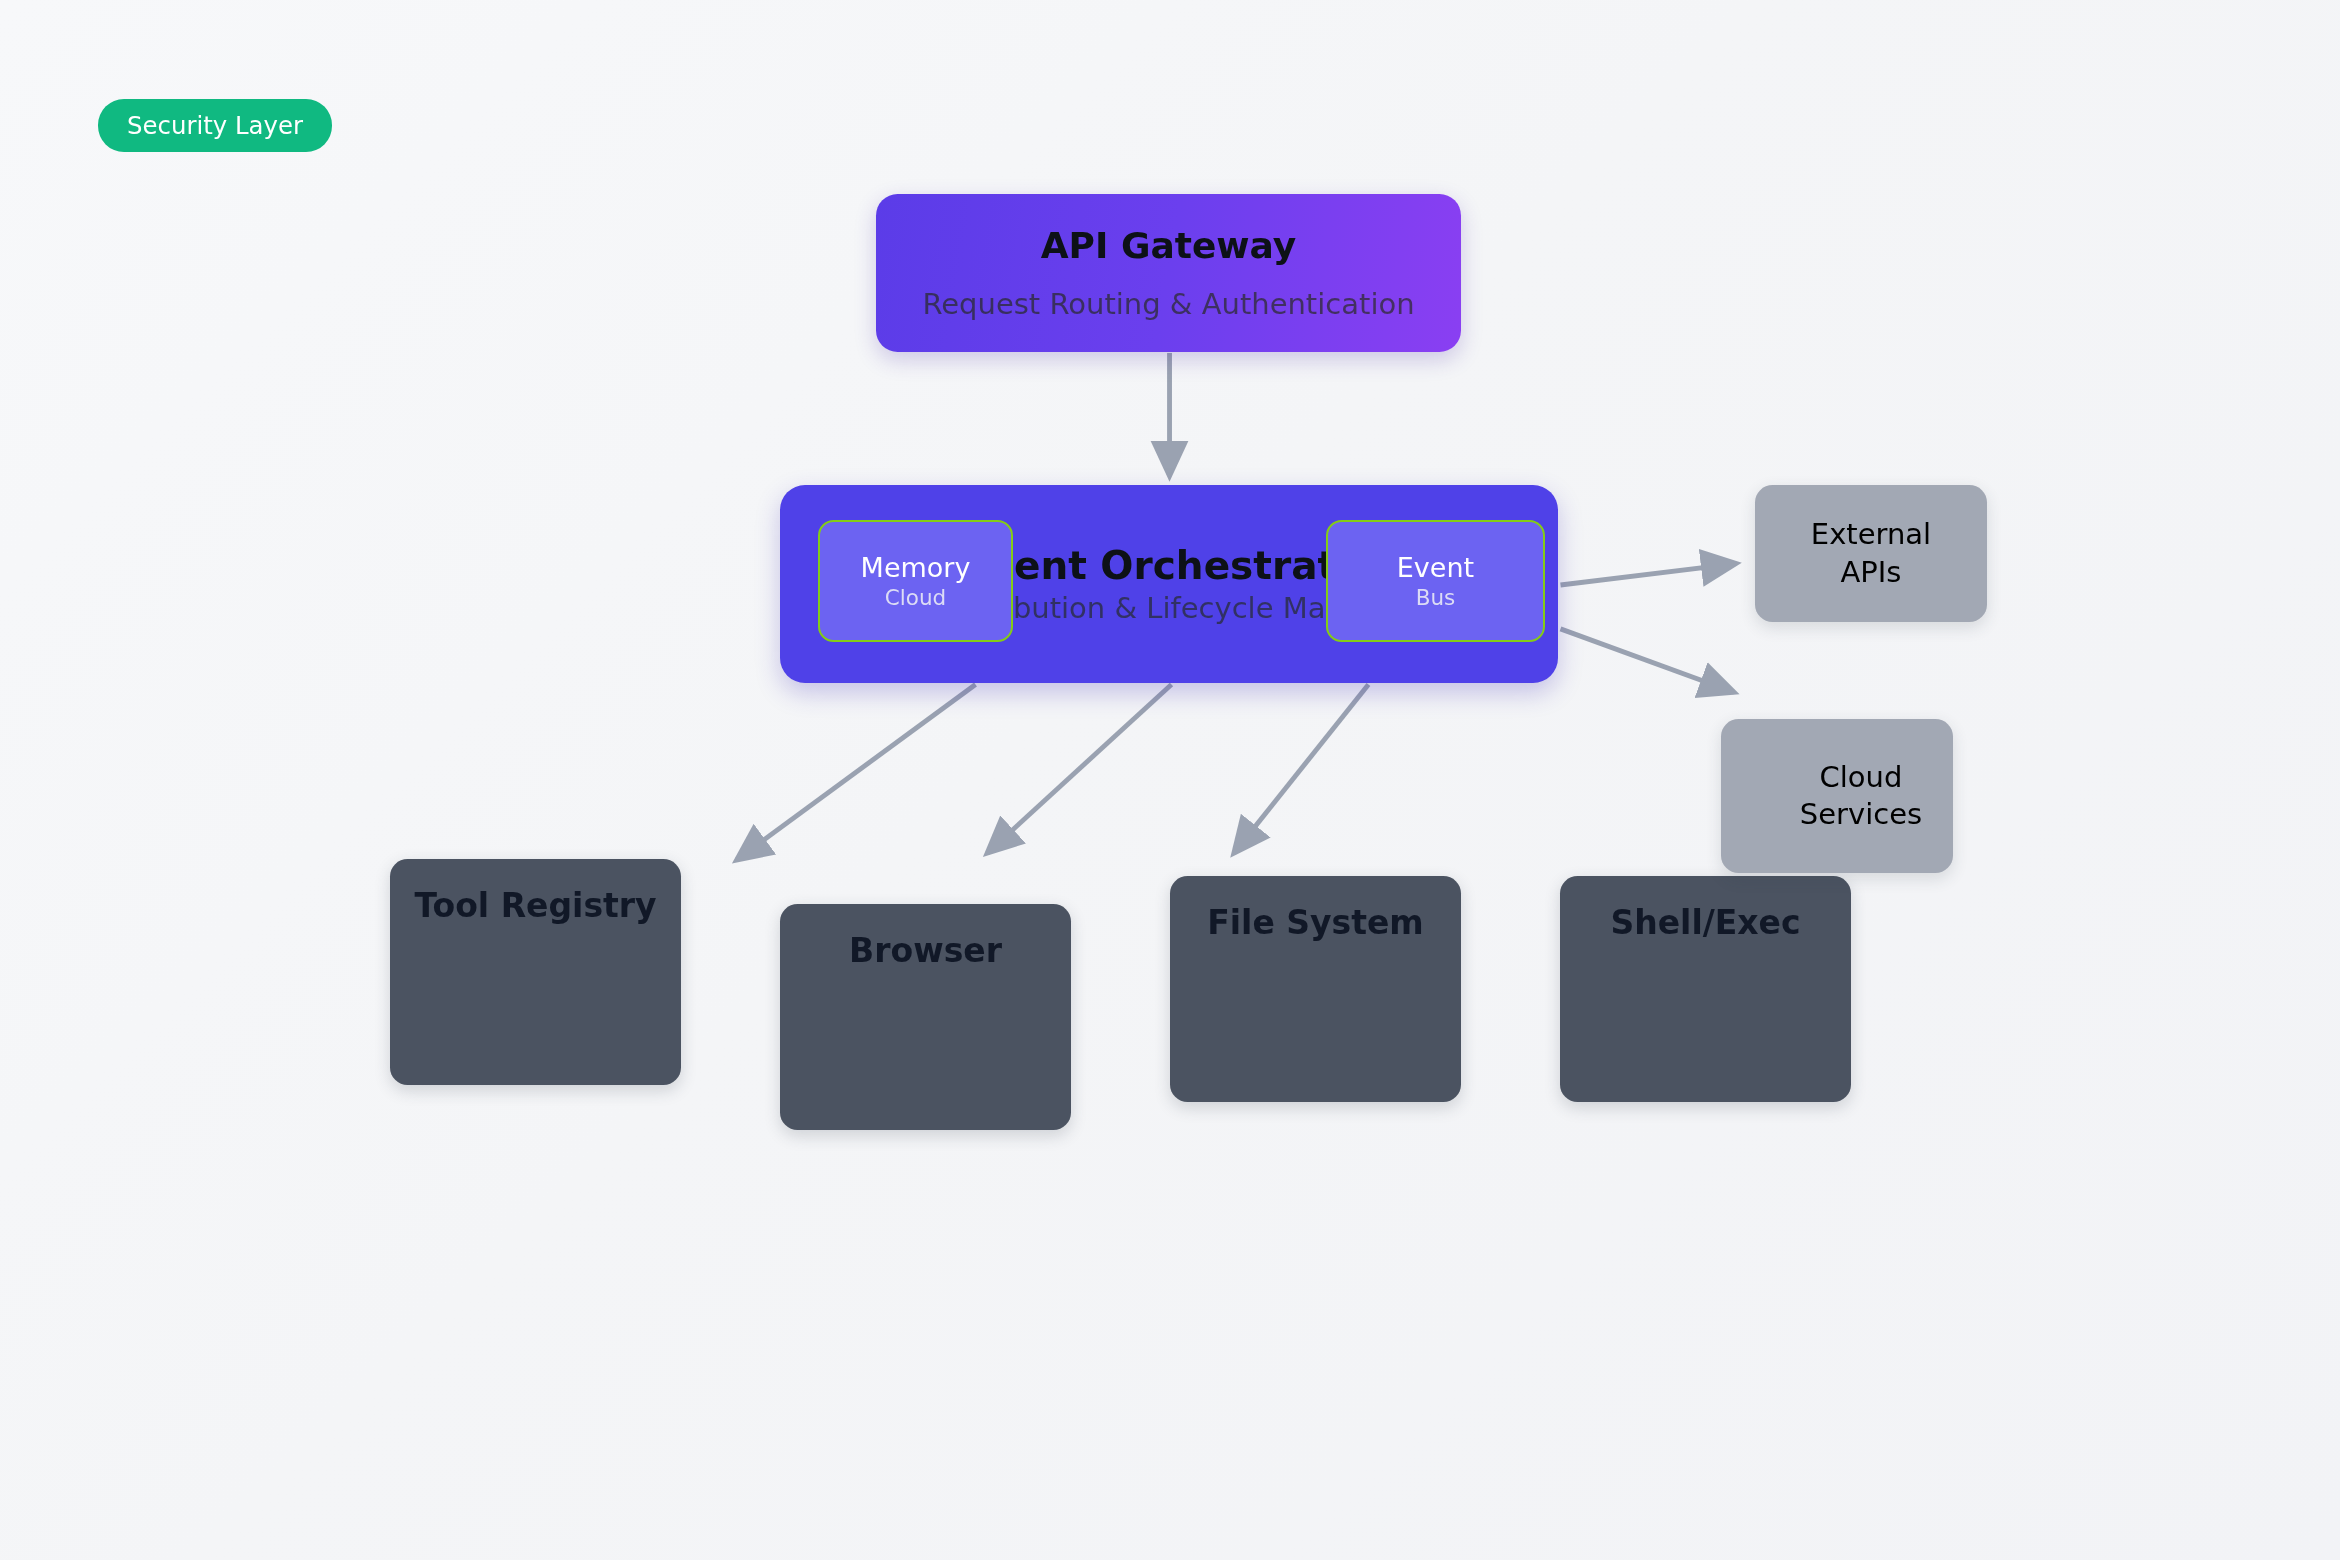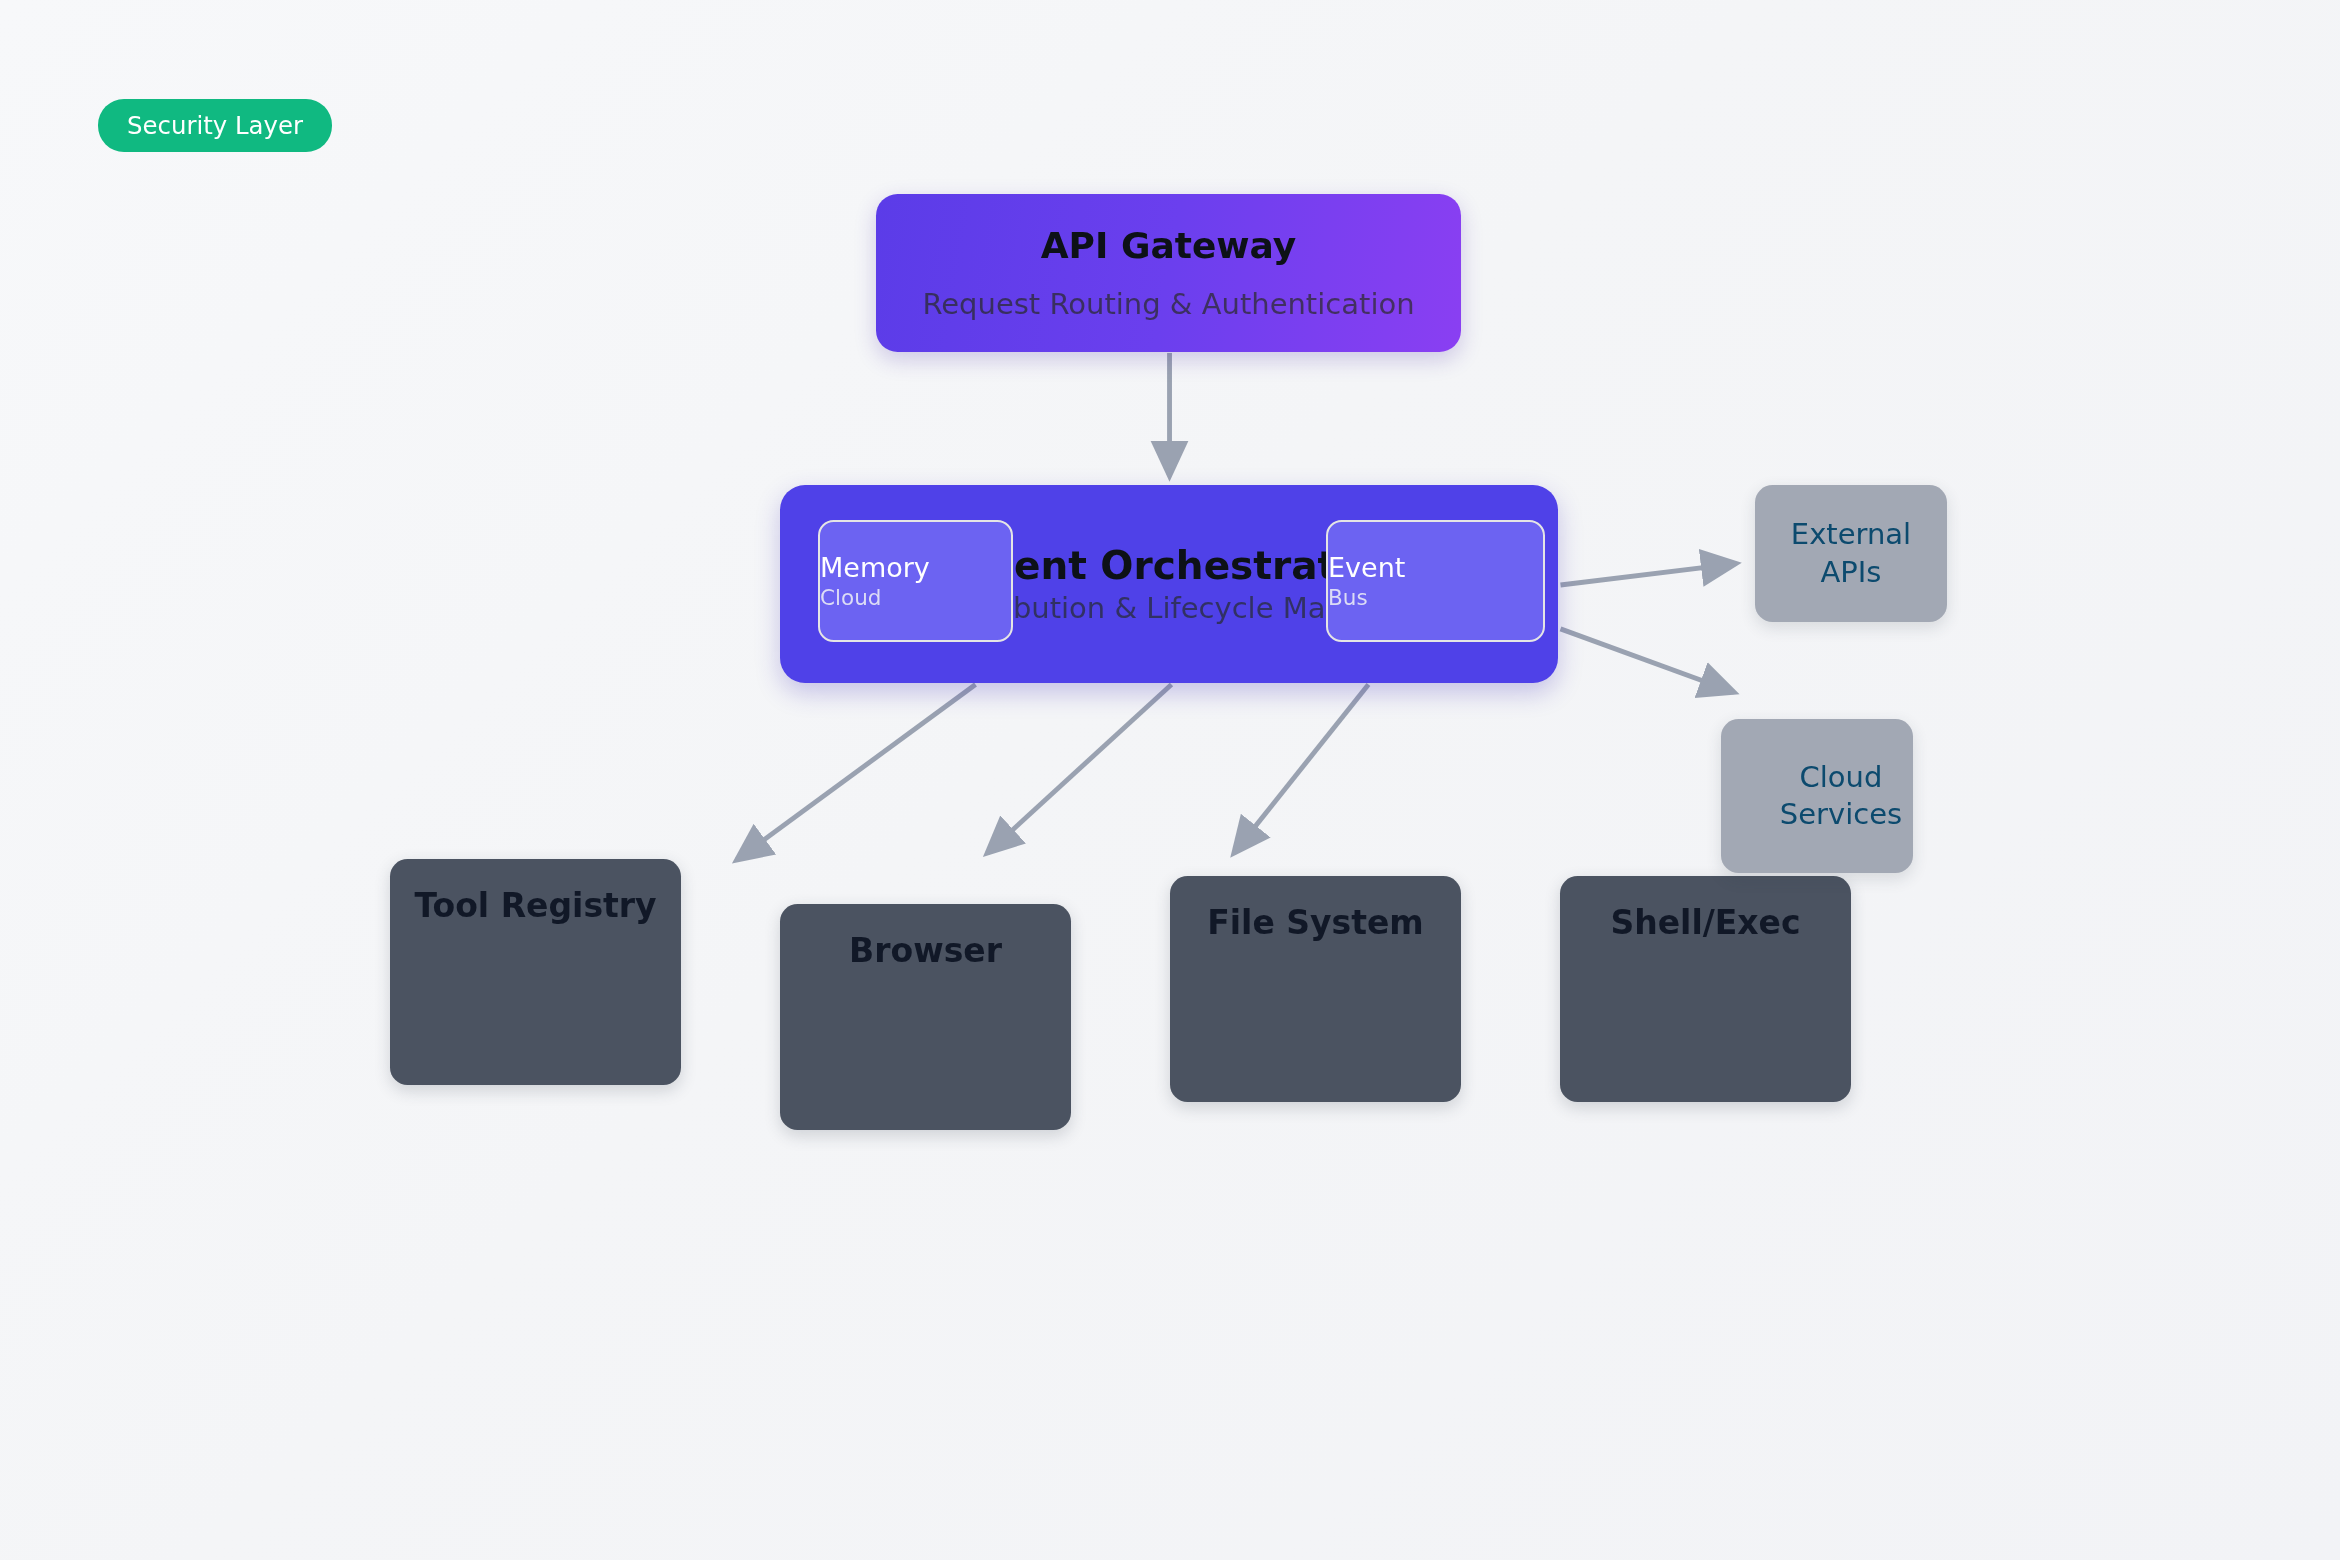--- a/index.html
+++ b/index.html
@@ -120,23 +120,24 @@
     font-size: 29px;
     color: rgba(30, 38, 10, 0.60);
   }
 
   
   .child-chip {
     position: absolute;
     box-sizing: border-box;
     border-radius: 15.6px;
     background: #6c63f2;
-    border: 2px solid #e5e5e5;
+    border: 2px solid #84cc16;
     display: flex;
     flex-direction: column;
+    align-items: center;
     justify-content: center;
     gap: 2px;
   }
   .child-chip .chip-title {
     font-size: 27px;
     color: #ffffff;
     white-space: nowrap;
   }
   .child-chip .chip-sub {
     font-size: 21.5px;
@@ -176,26 +177,26 @@
   #node-tool-registry  { left: 390px;  top: 839px; margin-top: 20px; }
   #node-browser        { left: 780px;  top: 904px; }
   #node-file-system    { left: 1170px; top: 876px; }
   #node-shell-exec     { left: 1560px; top: 876px; padding-left: 10px; }
 
   
   .node-external {
     background: #a2a8b4;
     border-radius: 17.6px;
     box-shadow: 0 5.9px 15.6px rgba(45, 55, 72, 0.14);
-    width: 192px;
+    width: 232px;
     display: flex;
     align-items: center;
     justify-content: center;
     text-align: center;
-    color: #0c4a6e;
+    color: #000000;
     font-size: 29px;
     line-height: 1.28;
   }
   #node-external-apis  { left: 1755px; top: 485px; height: 137px; }
   #node-cloud-services { left: 1721px; top: 719px; height: 154px; padding-left: 48px; }
 
   
   #edges {
     position: absolute;
     left: 0;

